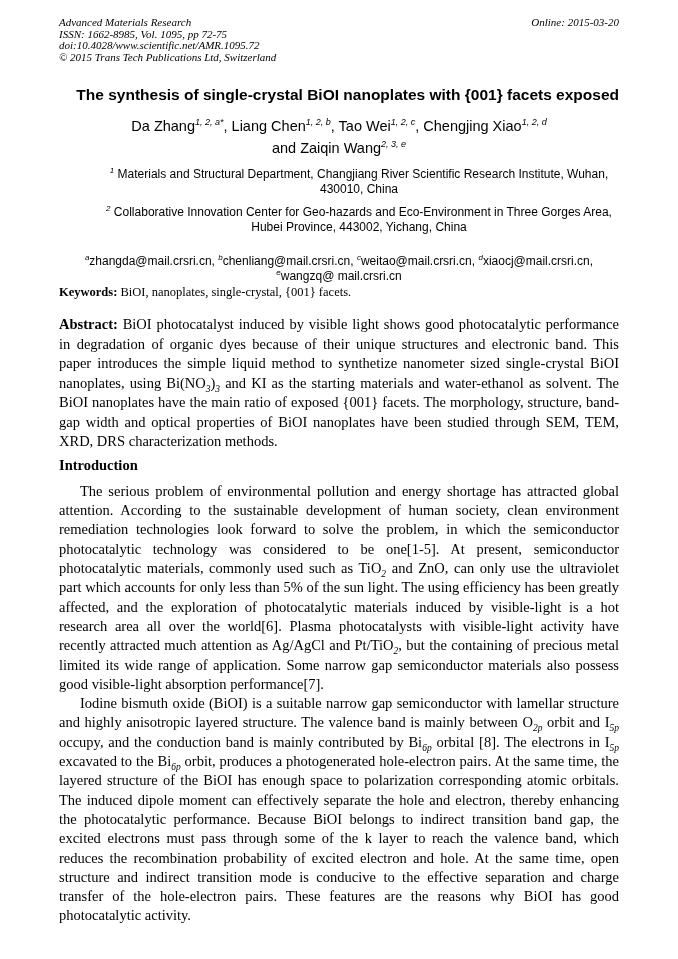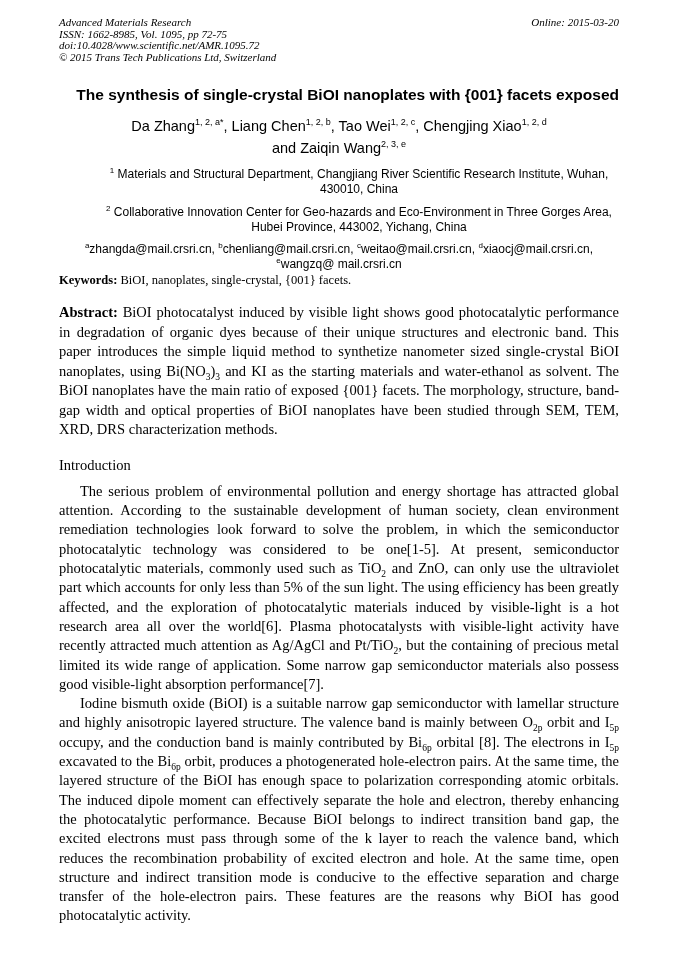--- a/index.html
+++ b/index.html
@@ -48,21 +48,21 @@
   .authors sup { font-size: 9px; }
 
   
   .affil, .emails {
     font-family: "Liberation Sans", sans-serif;
     font-size: 12px;
     line-height: 15px;
     text-align: center;
   }
   .affil { margin-top: 8px; margin-left: 40px; }
-  .emails { margin-top: 7px; }
+  .emails { margin-top: 19px; }
   .affil sup, .emails sup { font-size: 8px; }
 
   
   .keywords {
     font-family: Liberation Serif, serif;
     font-size: 12.5px;
     line-height: 16px;
     text-align: left;
   }
   .keywords b { font-weight: bold; }
@@ -71,35 +71,35 @@
   .abstract {
     margin-top: 15px;
     font-size: 14.5px;
     line-height: 19.5px;
     text-align: justify;
   }
   .abstract b { font-weight: bold; }
 
   
   .section-heading {
-    margin-top: 16px;
-    font-weight: normal;
+    margin-top: 4px;
+    font-weight: bold;
     font-size: 14.5px;
     line-height: 18px;
   }
   .para {
     margin: 0;
     font-size: 14.5px;
     line-height: 19.3px;
     text-align: justify;
     text-indent: 21px;
   }
   .para.first { margin-top: 8px; }
 
-  sub, sup { line-height: 0; }
+  sub, sup { line-height: 0; font-style: italic; }
   sub { font-size: 70%; }
   .para sub, .abstract sub { font-size: 9.5px; }
 </style>
 </head>
 <body>
 
 <div class="page">
   <div class="inner">
 
     <div class="header">

